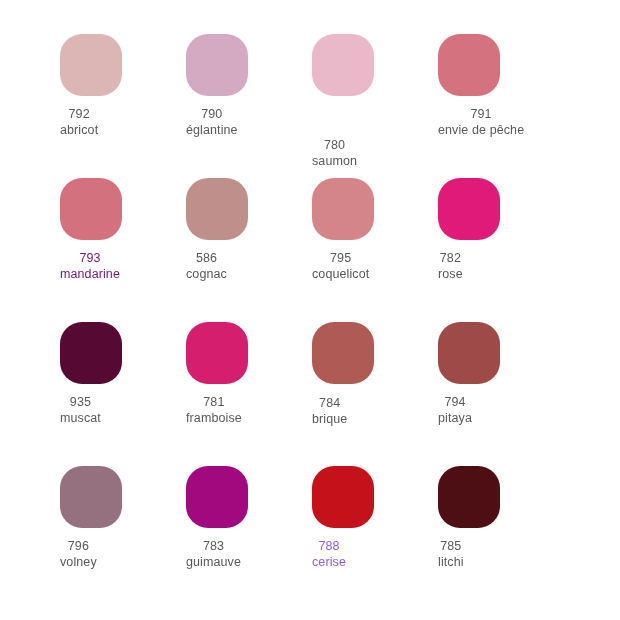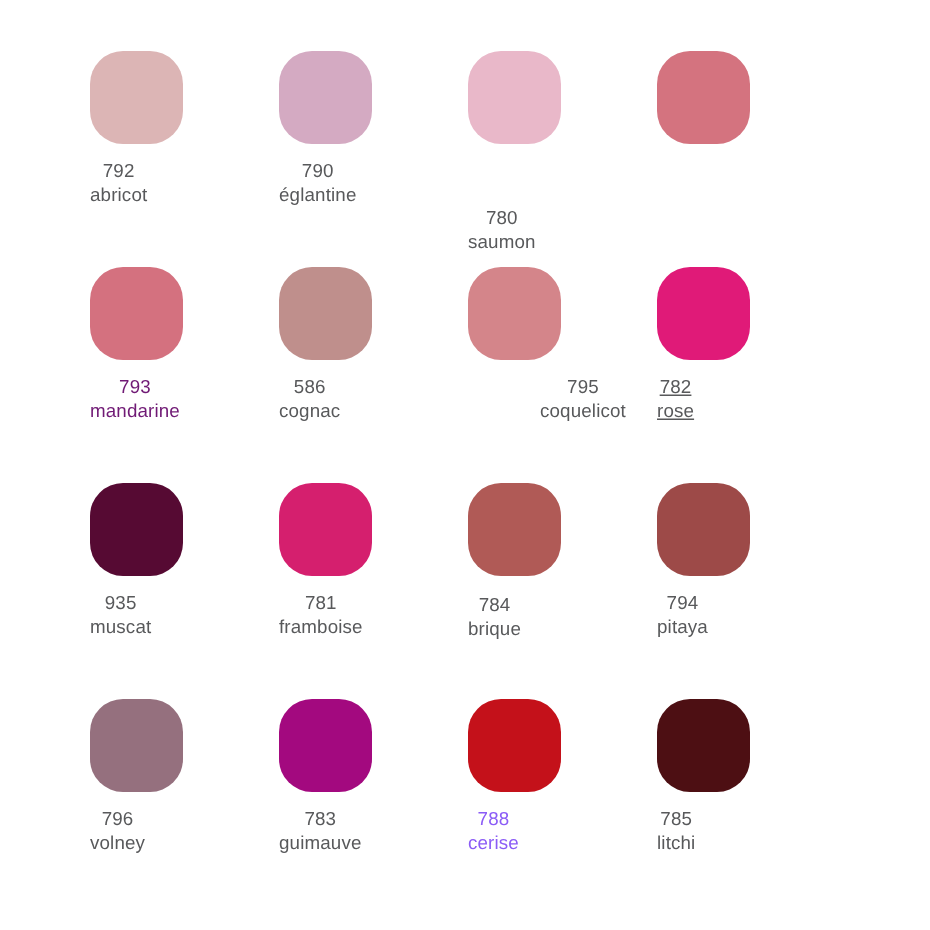--- a/index.html
+++ b/index.html
@@ -80,48 +80,52 @@
     </div>
     <div class="swatch-cell">
       <div class="chip" style="background: rgb(233, 184, 201);"></div>
       <div class="chip-label" style="color: rgb(88, 89, 91); margin-top: 42px;">
         <span class="chip-code">780</span>
         <span class="chip-name">saumon</span>
       </div>
     </div>
     <div class="swatch-cell">
       <div class="chip" style="background: rgb(212, 115, 127);"></div>
+      <div class="chip-label" style="color: rgb(88, 89, 91);">
+        <span class="chip-code">791</span>
+        <span class="chip-name">envie de pêche</span>
+      </div>
     </div>
   </div>
 
   <div class="swatch-row">
     <div class="swatch-cell">
       <div class="chip" style="background: rgb(212, 113, 127);"></div>
       <div class="chip-label" style="color: #701a75;">
         <span class="chip-code">793</span>
         <span class="chip-name">mandarine</span>
       </div>
     </div>
     <div class="swatch-cell">
       <div class="chip" style="background: rgb(191, 143, 140);"></div>
       <div class="chip-label" style="color: rgb(88, 89, 91);">
         <span class="chip-code">586</span>
         <span class="chip-name">cognac</span>
       </div>
     </div>
     <div class="swatch-cell">
       <div class="chip" style="background: rgb(212, 133, 138);"></div>
-      <div class="chip-label" style="color: rgb(88, 89, 91); margin-left: 48px;">
+      <div class="chip-label" style="color: rgb(88, 89, 91);">
         <span class="chip-code">795</span>
         <span class="chip-name">coquelicot</span>
       </div>
     </div>
     <div class="swatch-cell">
       <div class="chip" style="background: rgb(224, 26, 120);"></div>
-      <div class="chip-label" style="color: rgb(88, 89, 91); text-decoration: underline;">
+      <div class="chip-label" style="color: rgb(88, 89, 91);">
         <span class="chip-code">782</span>
         <span class="chip-name">rose</span>
       </div>
     </div>
   </div>
 
   <div class="swatch-row">
     <div class="swatch-cell">
       <div class="chip" style="background: rgb(86, 10, 51);"></div>
       <div class="chip-label" style="color: rgb(88, 89, 91);">

